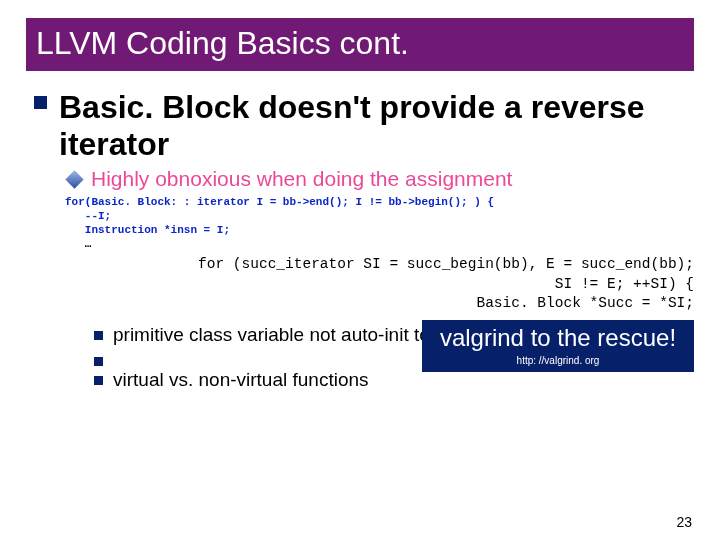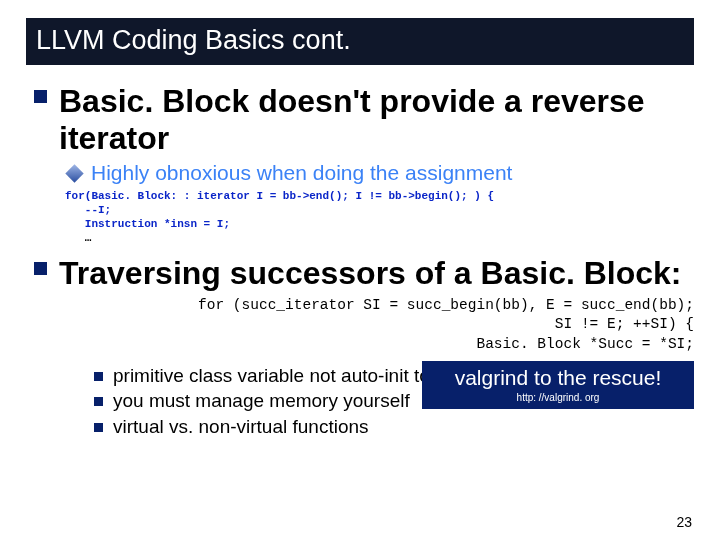--- a/index.html
+++ b/index.html
@@ -1,34 +1,34 @@
 <!DOCTYPE html>
 <html><head>
 <meta charset="utf-8">
 <style>
   * { margin: 0; padding: 0; box-sizing: border-box; }
   html, body { width: 720px; height: 540px; font-family: Arial, Helvetica, sans-serif; background: #fff; overflow: hidden; }
   .slide { width: 720px; height: 540px; position: relative; padding: 18px 26px 0 26px; }
-  .title-bar { background: #0f172a; color: #fff; font-size: 27px; font-weight: 400; padding: 7px 10px 9px 10px; margin-bottom: 18px; }
+  .title-bar { background: #701a75; color: #fff; font-size: 32px; font-weight: 400; padding: 7px 10px 9px 10px; margin-bottom: 18px; }
   .bullets { padding-left: 8px; }
   .row-l1 { display: flex; align-items: flex-start; margin-top: 6px; }
   .sq { width: 13px; height: 13px; background: #07206a; flex: 0 0 auto; margin-top: 7px; margin-right: 12px; }
   .l1-text { font-size: 32px; font-weight: 700; color: #000; line-height: 1.15; }
   .row-l2 { display: flex; align-items: flex-start; margin-left: 34px; margin-top: 4px; }
   .diamond { width: 13px; height: 13px; transform: rotate(45deg); background: linear-gradient(135deg,#9fb6e6 0%,#2a4ea0 100%); flex: 0 0 auto; margin-top: 6px; margin-right: 10px; }
-  .l2-text { font-size: 21px; color: #3b82f6; line-height: 1.15; }
+  .l2-text { font-size: 21px; color: #ec4899; line-height: 1.15; }
   .code { font-family: "Courier New", monospace; font-size: 11px; font-weight: 700; margin-left: 31px; margin-top: 4px; line-height: 1.28; white-space: pre; }
   .kw { color: #0a25c8; }
   .code2 { font-family: "Courier New", monospace; font-size: 14.5px; margin-left: 34px; margin-top: 4px; line-height: 1.35; white-space: pre; color:#000;text-align:right; }
   .sub-area { margin-left: 60px; margin-top: 10px; position: relative; }
   .row-l3 { display: flex; align-items: flex-start; margin-top: 3px; }
   .sq-sm { width: 9px; height: 9px; background: #07206a; flex: 0 0 auto; margin-top: 7px; margin-right: 10px; }
   .l3-text { font-size: 19px; color: #000; line-height: 1.2; }
   .callout { position: absolute; right: 0px; top: -4px; width: 272px; background: #07206a; color: #fff; text-align: center; padding: 4px 6px 6px 6px; }
-  .callout .big { font-size: 21px; line-height: 1.2; }
+  .callout .big { font-size: 24px; line-height: 1.2; }
   .callout .small { font-size: 10px; margin-top: 2px; }
   .pagenum { position: absolute; right: 28px; bottom: 10px; font-size: 14px; color: #000; }
 </style>
 </head>
 <body>
 
 <div class="slide">
   <div class="title-bar">LLVM Coding Basics cont.</div>
 
   <div class="bullets">
@@ -39,41 +39,36 @@
     </div>
     <div class="row-l2">
       <div class="diamond"></div>
       <div class="l2-text">Highly obnoxious when doing the assignment</div>
     </div>
     <div class="code"><span class="kw">for(Basic. Block: : iterator I = bb-&gt;end(); I != bb-&gt;begin(); ) {</span>
 <span class="kw">   --I;</span>
 <span class="kw">   Instruction *insn = I;</span>
 <span>   …</span></div>
 
-    <div class="row-l1" style="margin-top:10px">
-      <div class="sq"></div>
-      <div class="l1-text">Traversing successors of a Basic. Block:</div>
-    </div>
     <div class="code2"><span>for (succ_iterator SI = succ_begin(bb), E = succ_end(bb);</span>
 <span>                                        SI != E; ++SI) {</span>
 <span>   Basic. Block *Succ = *SI;</span></div>
 
 
     <div class="sub-area">
       <div class="callout">
         <div class="big">valgrind to the rescue!</div>
         <div class="small">http: //valgrind. org</div>
       </div>
       <div class="row-l3">
         <div class="sq-sm"></div>
         <div class="l3-text">primitive class variable not auto-init to 0</div>
       </div>
       <div class="row-l3">
         <div class="sq-sm"></div>
-        <div class="l3-text">you must manage memory yourself</div>
       </div>
       <div class="row-l3">
         <div class="sq-sm"></div>
         <div class="l3-text">virtual vs. non-virtual functions</div>
       </div>
     </div>
 
   </div>
 
   <div class="pagenum">23</div>

